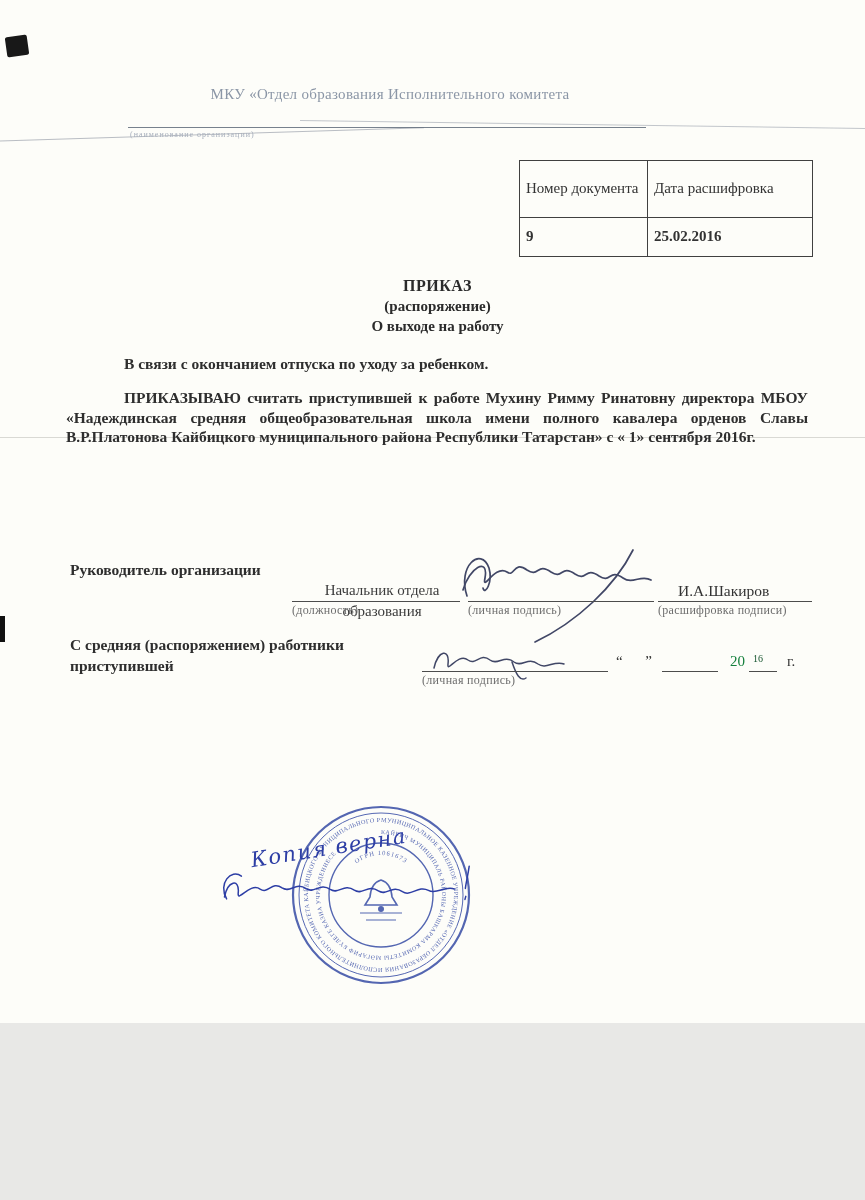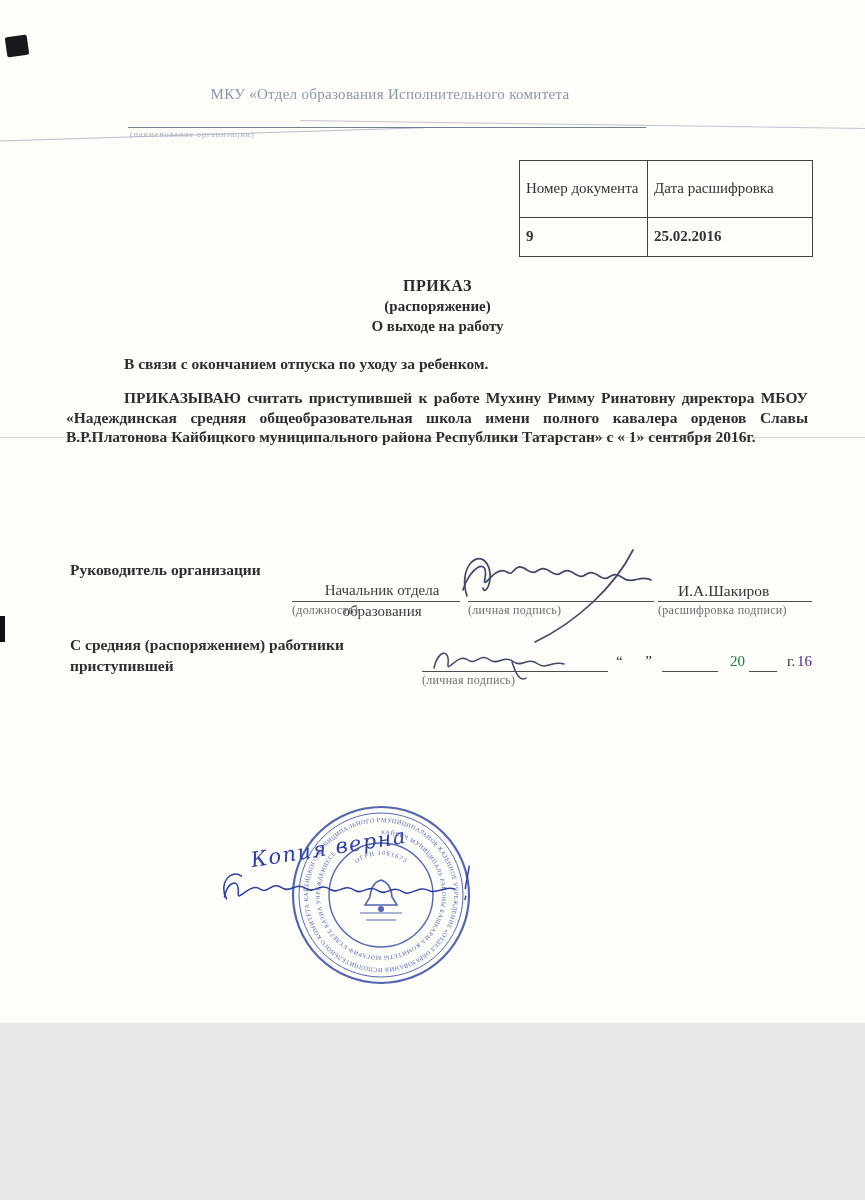--- a/index.html
+++ b/index.html
@@ -121,21 +121,21 @@
       <path d="M84,24 C88,36 92,44 98,40"></path>
     </g>
   </svg>
 
   <div class="abs rule" style="left:422px;top:671px;width:186px;"></div>
   <div class="abs caption" style="left:422px;top:673px;width:186px;">(личная подпись)</div>
 
   <div class="abs quote-gap" style="left:616px;top:653px;">“      ”</div>
   <div class="abs rule" style="left:662px;top:671px;width:56px;"></div>
   <div class="abs" style="left:730px;top:653px;font-size:15px;color:#15803d;">20</div>
-  <div class="abs" style="left:797px;top:653px;font-size:15px;color:#4c1d95;">16</div>
+  <div class="abs" style="left:753px;top:653px;font-size:10px;color:#14532d;">16</div>
   <div class="abs rule" style="left:749px;top:671px;width:28px;"></div>
   <div class="abs" style="left:787px;top:653px;font-size:15px;color:#333;">г.</div>
 
   <svg class="abs" style="left:286px;top:800px;opacity:.88;" width="190" height="190" viewBox="0 0 190 190">
     <defs>
       <path id="ringOuterPath" d="M95,22 A73,73 0 1 1 94.99,22"></path>
       <path id="ringInnerPath" d="M95,34 A61,61 0 1 1 94.99,34"></path>
       <path id="ogrnArcPath" d="M55,95 A40,40 0 0 1 135,95"></path>
     </defs>
     <g stroke="#3d52a8" fill="none">

